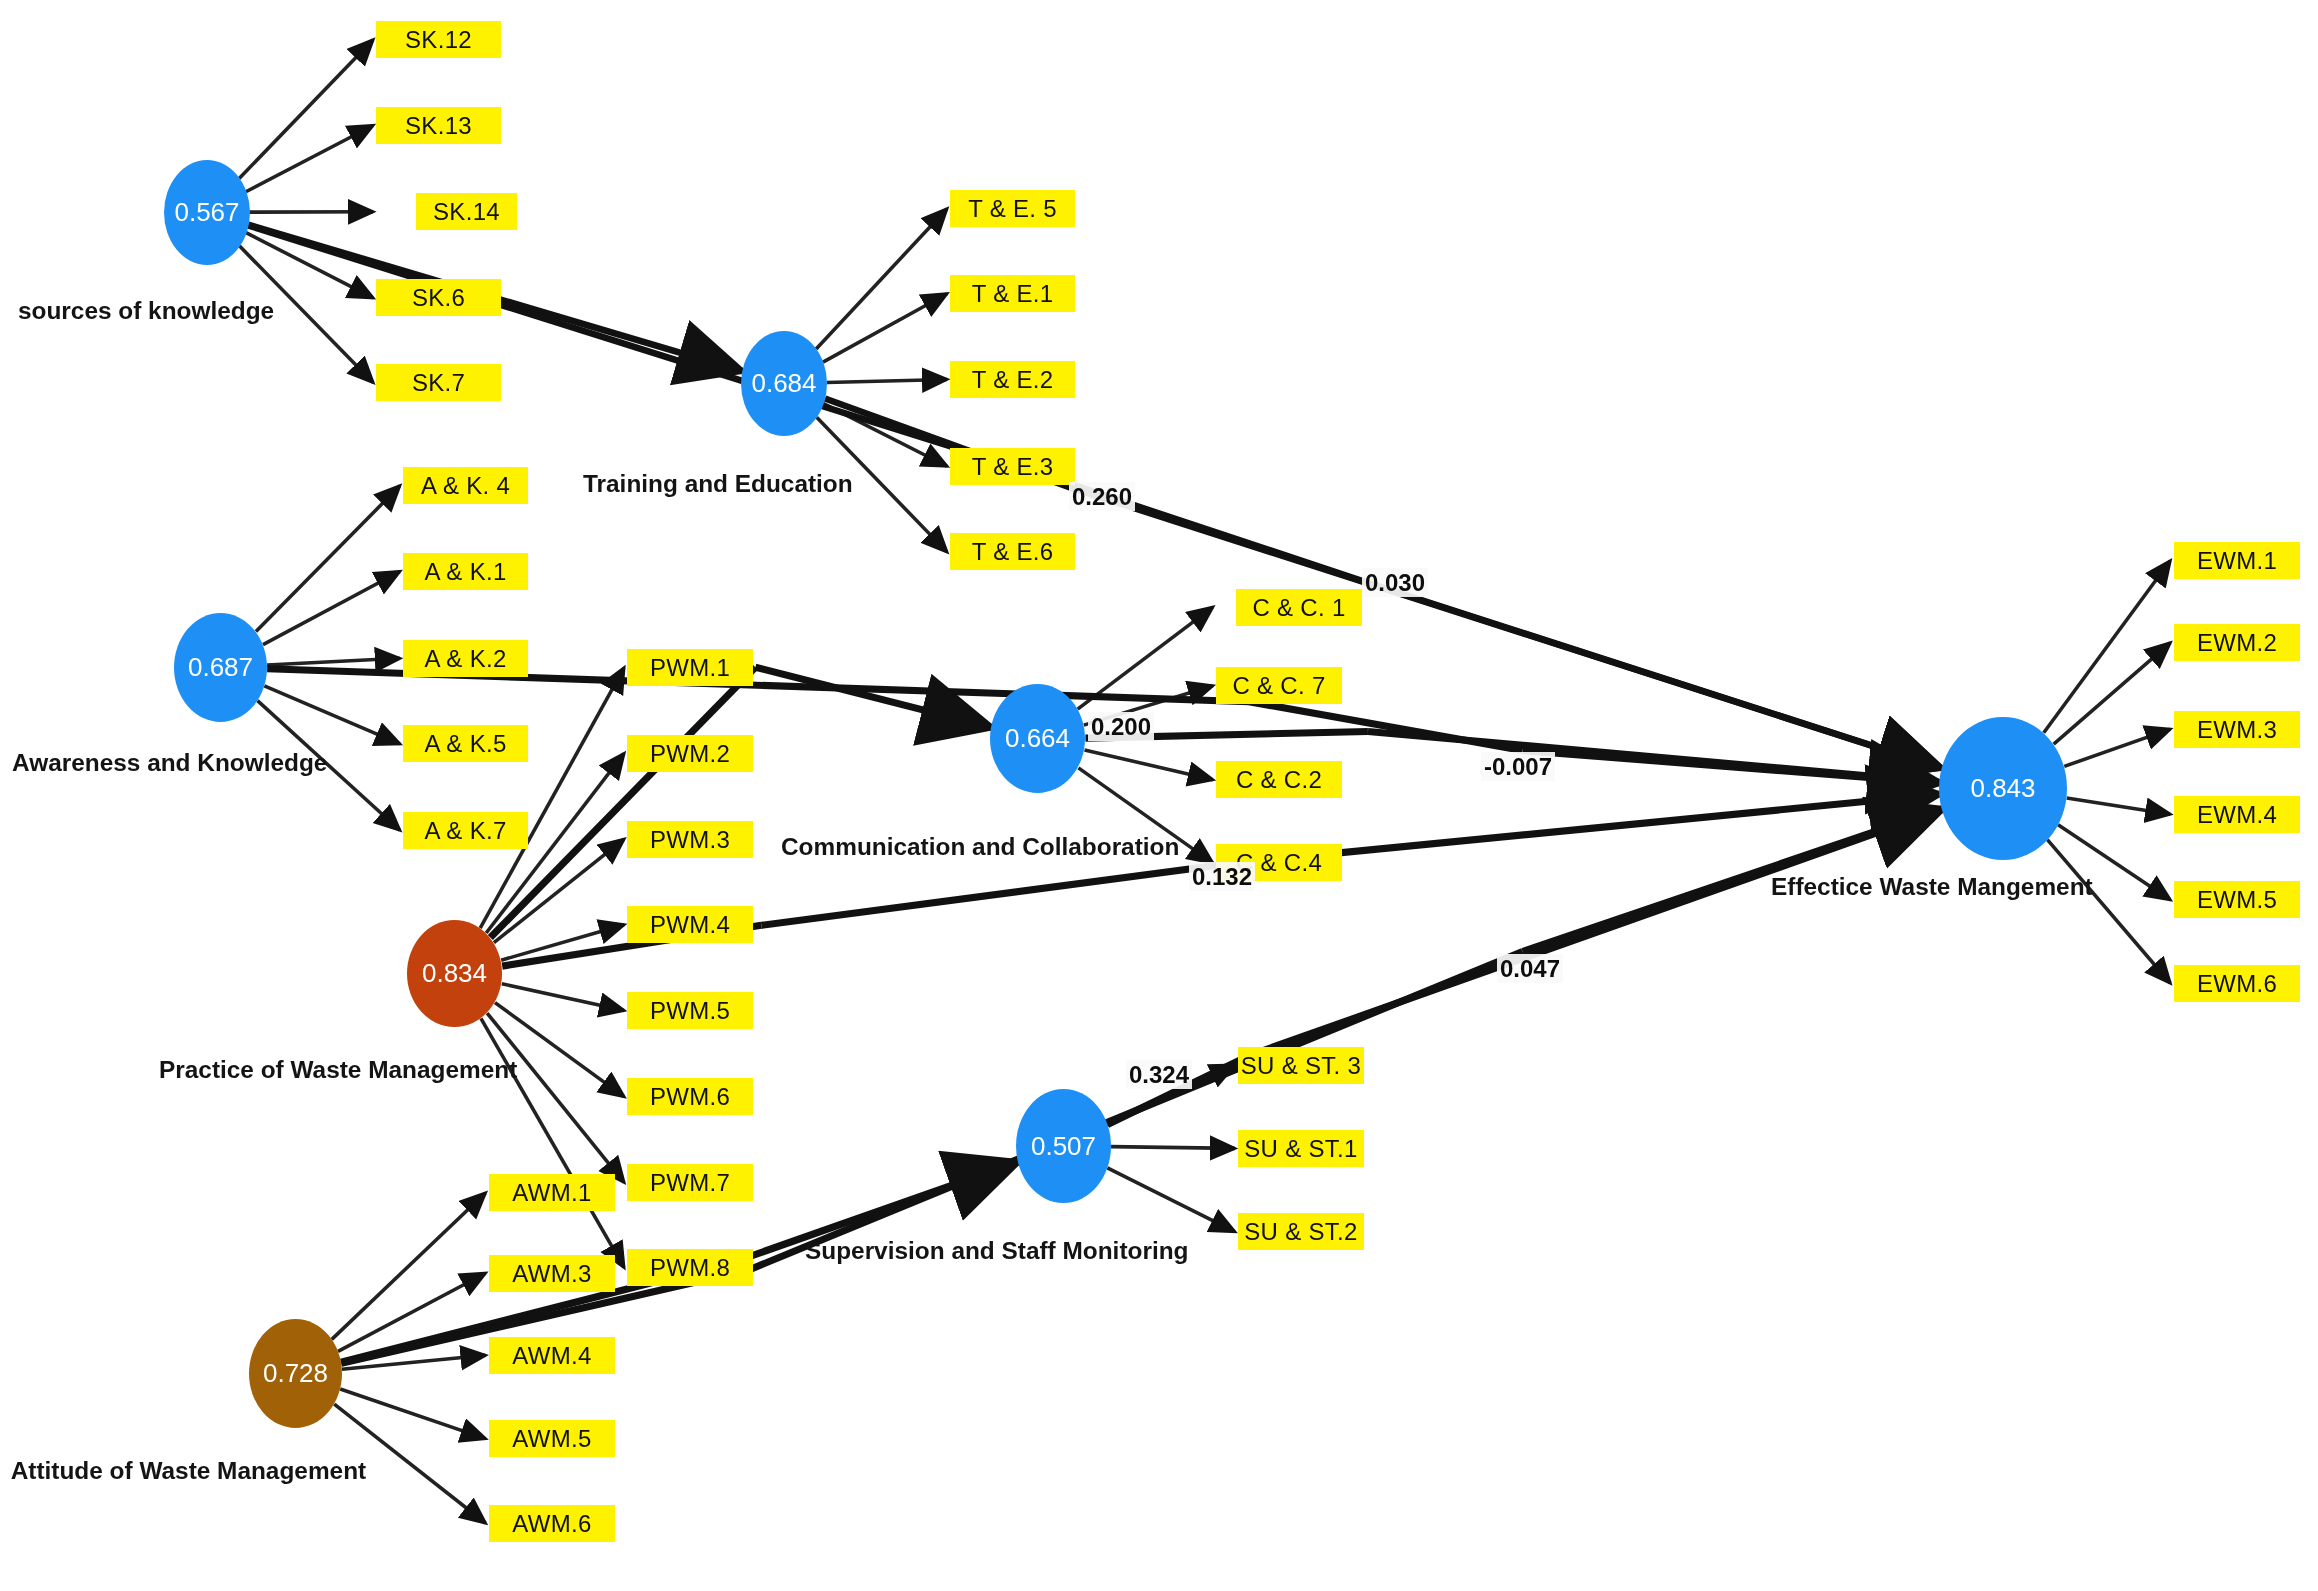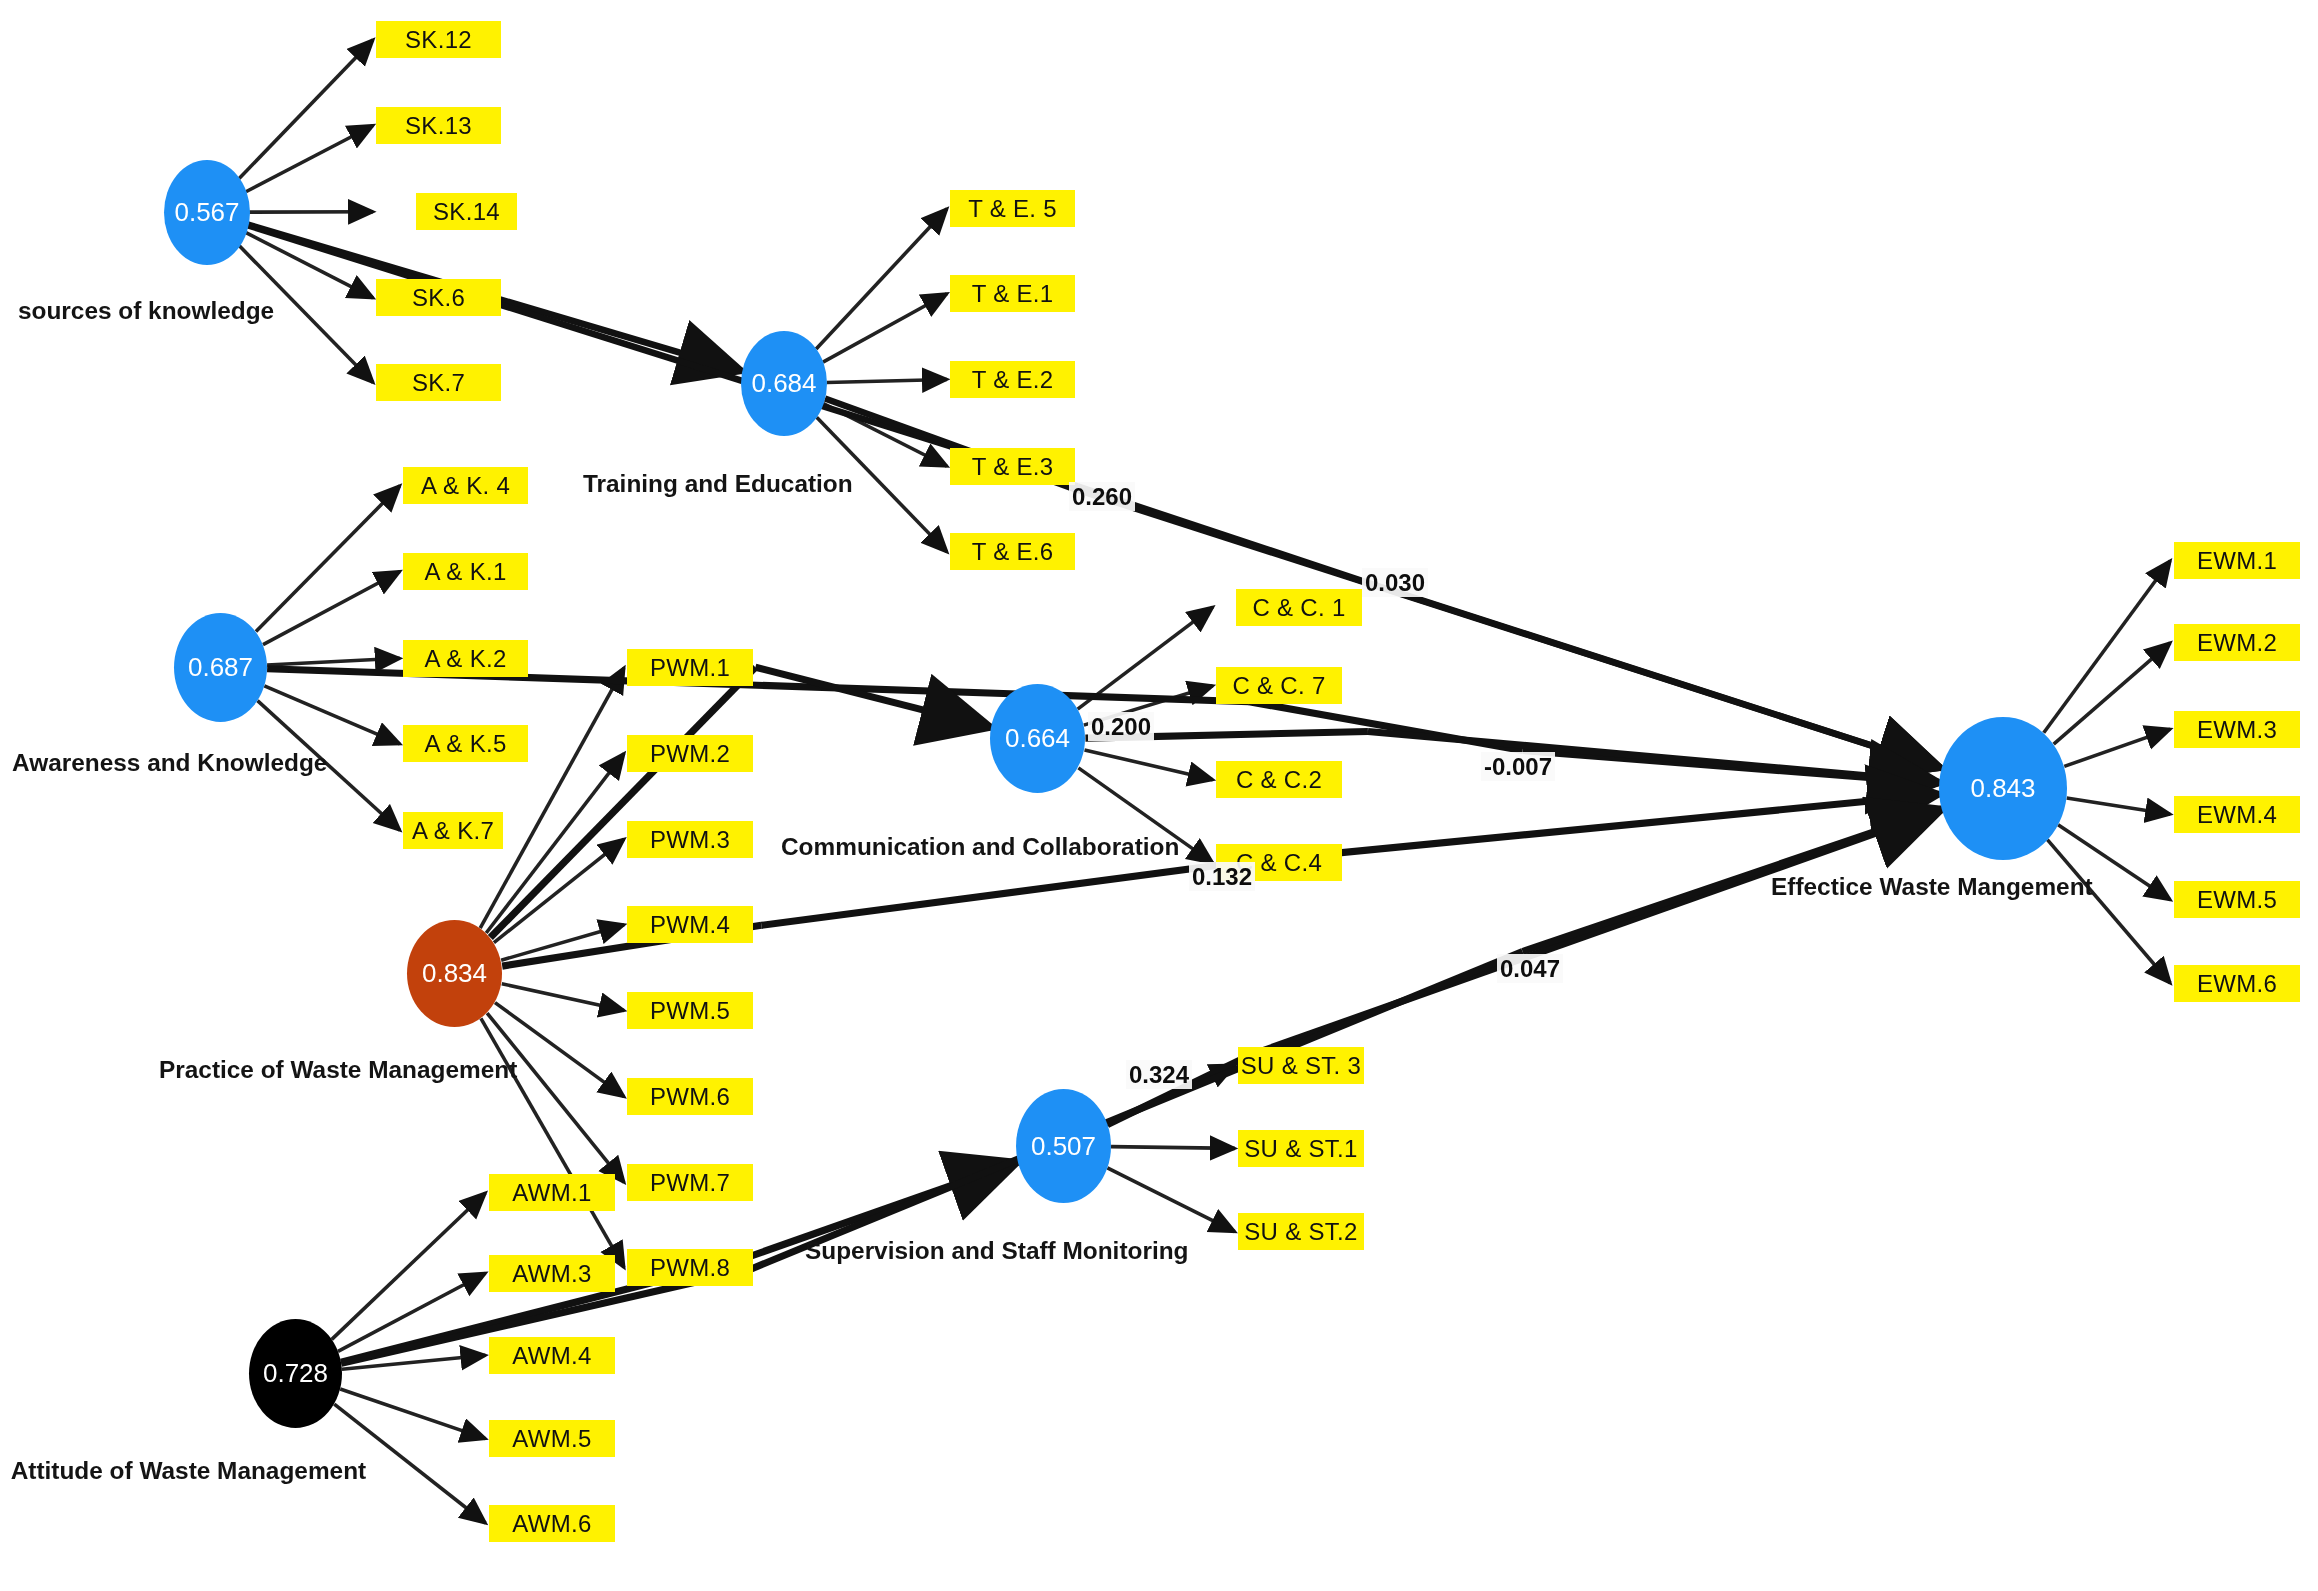--- a/index.html
+++ b/index.html
@@ -142,21 +142,21 @@
       <div class="indicator" style="left: 376px; top: 364px; width: 125px; height: 37px;">SK.7</div>
       <div class="indicator" style="left: 950px; top: 190px; width: 125px; height: 37px;">T &amp; E. 5</div>
       <div class="indicator" style="left: 950px; top: 275px; width: 125px; height: 37px;">T &amp; E.1</div>
       <div class="indicator" style="left: 950px; top: 361px; width: 125px; height: 37px;">T &amp; E.2</div>
       <div class="indicator" style="left: 950px; top: 448px; width: 125px; height: 37px;">T &amp; E.3</div>
       <div class="indicator" style="left: 950px; top: 533px; width: 125px; height: 37px;">T &amp; E.6</div>
       <div class="indicator" style="left: 403px; top: 467px; width: 125px; height: 37px;">A &amp; K. 4</div>
       <div class="indicator" style="left: 403px; top: 553px; width: 125px; height: 37px;">A &amp; K.1</div>
       <div class="indicator" style="left: 403px; top: 640px; width: 125px; height: 37px;">A &amp; K.2</div>
       <div class="indicator" style="left: 403px; top: 725px; width: 125px; height: 37px;">A &amp; K.5</div>
-      <div class="indicator" style="left: 403px; top: 812px; width: 100px; height: 37px;">A &amp; K.7</div>
+      <div class="indicator" style="left: 403px; top: 812px; width: 125px; height: 37px;">A &amp; K.7</div>
       <div class="indicator" style="left: 627px; top: 649px; width: 126px; height: 37px;">PWM.1</div>
       <div class="indicator" style="left: 627px; top: 735px; width: 126px; height: 37px;">PWM.2</div>
       <div class="indicator" style="left: 627px; top: 821px; width: 126px; height: 37px;">PWM.3</div>
       <div class="indicator" style="left: 627px; top: 906px; width: 126px; height: 37px;">PWM.4</div>
       <div class="indicator" style="left: 627px; top: 992px; width: 126px; height: 37px;">PWM.5</div>
       <div class="indicator" style="left: 627px; top: 1078px; width: 126px; height: 37px;">PWM.6</div>
       <div class="indicator" style="left: 627px; top: 1164px; width: 126px; height: 37px;">PWM.7</div>
       <div class="indicator" style="left: 627px; top: 1249px; width: 126px; height: 37px;">PWM.8</div>
       <div class="indicator" style="left: 1216px; top: 589px; width: 126px; height: 37px; margin-left: 20px;">C &amp; C. 1</div>
       <div class="indicator" style="left: 1216px; top: 667px; width: 126px; height: 37px;">C &amp; C. 7</div>
@@ -177,21 +177,21 @@
       <div class="indicator" style="left: 2174px; top: 881px; width: 126px; height: 37px;">EWM.5</div>
       <div class="indicator" style="left: 2174px; top: 965px; width: 126px; height: 37px;">EWM.6</div>
     </div>
   <div id="construct-layer">
       <div class="lv" style="left: 164px; top: 160px; width: 86px; height: 105px; background: rgb(30, 144, 245);">0.567</div>
       <div class="lv" style="left: 741px; top: 331px; width: 86px; height: 105px; background: rgb(30, 144, 245);">0.684</div>
       <div class="lv" style="left: 174px; top: 613px; width: 93px; height: 109px; background: rgb(30, 144, 245);">0.687</div>
       <div class="lv" style="left: 407px; top: 920px; width: 95px; height: 107px; background: #c2410c;">0.834</div>
       <div class="lv" style="left: 990px; top: 684px; width: 95px; height: 109px; background: rgb(30, 144, 245);">0.664</div>
       <div class="lv" style="left: 1016px; top: 1089px; width: 95px; height: 114px; background: rgb(30, 144, 245);">0.507</div>
-      <div class="lv" style="left: 249px; top: 1319px; width: 93px; height: 109px; background: #000000;">0.728</div>
+      <div class="lv" style="left: 249px; top: 1319px; width: 93px; height: 109px; background: #a16207;">0.728</div>
       <div class="lv" style="left: 1939px; top: 717px; width: 128px; height: 143px; background: rgb(30, 144, 245);">0.843</div>
     </div>
   <div id="caption-layer">
       <div class="lv-caption" style="left: 18px; top: 297px;">sources of knowledge</div>
       <div class="lv-caption" style="left: 583px; top: 470px;">Training and Education</div>
       <div class="lv-caption" style="left: 12px; top: 749px;">Awareness and Knowledge</div>
       <div class="lv-caption" style="left: 159px; top: 1056px;">Practice of Waste Management</div>
       <div class="lv-caption" style="left: 781px; top: 833px;">Communication and Collaboration</div>
       <div class="lv-caption" style="left: 805px; top: 1237px;">Supervision and Staff Monitoring</div>
       <div class="lv-caption" style="left: 10.7px; top: 1457px;">Attitude of Waste Management</div>

